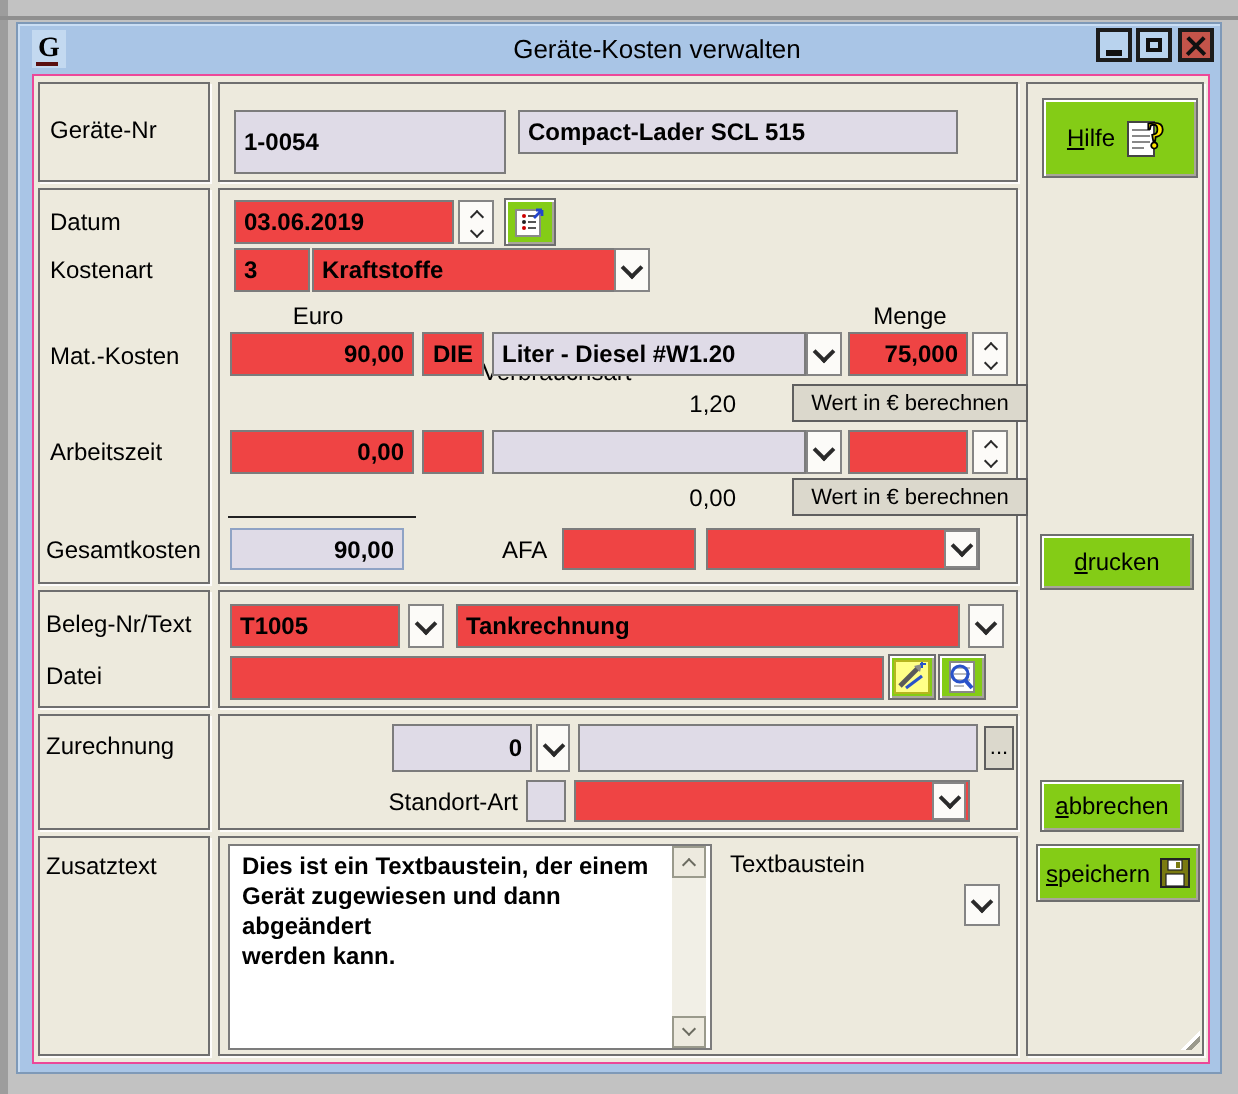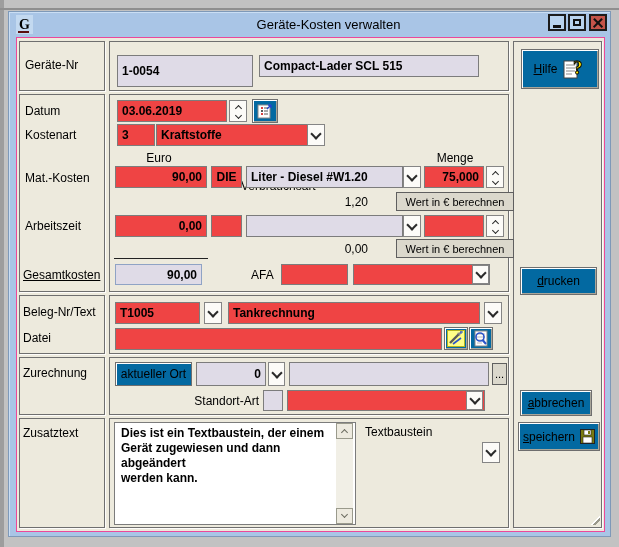--- a/index.html
+++ b/index.html
@@ -37,21 +37,21 @@
   .b{font-weight:bold;} .r{justify-content:flex-end;} .c{justify-content:center;}
 
   .dd,.spin{position:absolute;background:#fcfbf8;border:1px solid #858585;box-sizing:border-box;
        display:flex;flex-direction:column;align-items:center;justify-content:center;}
   .cv{width:6px;height:6px;border-right:2px solid #2a2a2a;border-bottom:2px solid #2a2a2a;
       transform:rotate(45deg);margin-top:-3px;}
   .spin .cv{width:4px;height:4px;border-right-width:1.6px;border-bottom-width:1.6px;}
   .spin .up{transform:rotate(-135deg);margin-top:2px;margin-bottom:1px;}
   .spin .dn{margin-top:1px;}
 
-  .btn{position:absolute;background:#0369a1;border:1px solid #6e6e6e;box-sizing:border-box;
+  .btn{position:absolute;background:#84cc16;border:1px solid #6e6e6e;box-sizing:border-box;
        box-shadow:inset 1px 1px 0 #fff,inset -1px -1px 0 #a9a69a;
        display:flex;align-items:center;justify-content:center;font-size:12px;gap:5px;cursor:default;}
   .btn-flat{background:#dbd8cc;box-shadow:none;border-color:#5f5f5f;font-size:11px;}
   .ul{display:block;} .ul::first-letter{text-decoration:underline;}
 
   .sumline{position:absolute;height:1px;background:#222;}
 
   .textbox{position:absolute;background:#fff;border:1px solid #7c7c7c;box-sizing:border-box;
            font-size:12px;font-weight:bold;line-height:15px;padding:3px 22px 3px 6px;white-space:pre-wrap;}
   .sbar{position:absolute;top:1px;bottom:1px;right:1px;width:17px;background:#f1efe6;}
@@ -109,21 +109,21 @@
       <div class="gbox" style="left:92px;top:319px;width:400px;height:58px;"></div>
       <div class="gbox" style="left:92px;top:380px;width:400px;height:110px;"></div>
 
       <div class="gbox" style="left:496px;top:3px;width:89px;height:487px;"></div>
 
       <div class="lbl" style="left:8px;top:20px;">Geräte-Nr</div>
       <div class="lbl" style="left:8px;top:66px;">Datum</div>
       <div class="lbl" style="left:8px;top:90px;">Kostenart</div>
       <div class="lbl" style="left:8px;top:133px;">Mat.-Kosten</div>
       <div class="lbl" style="left:8px;top:181px;">Arbeitszeit</div>
-      <div class="lbl" style="left:6px;top:230px;text-decoration:underline;">Gesamtkosten</div>
+      <div class="lbl" style="left:6px;top:230px;">Gesamtkosten</div>
       <div class="lbl" style="left:6px;top:267px;">Beleg-Nr/Text</div>
       <div class="lbl" style="left:6px;top:293px;">Datei</div>
       <div class="lbl" style="left:6px;top:328px;">Zurechnung</div>
       <div class="lbl" style="left:6px;top:388px;">Zusatztext</div>
 
       <div class="fld ro b" style="left:100px;top:17px;width:136px;height:32px;">1-0054</div>
       <div class="fld ro b" style="left:242px;top:17px;width:220px;height:22px;">Compact-Lader SCL 515</div>
 
       <div class="fld b" style="left:100px;top:62px;width:110px;height:22px;">03.06.2019</div>
       <div class="spin" style="left:212px;top:62px;width:18px;height:22px;">
@@ -211,23 +211,20 @@
       </div>
       <div class="btn" style="left:452px;top:289px;width:24px;height:23px;">
         <svg width="18" height="17" viewBox="0 0 18 17">
           <rect x="3" y="1" width="12" height="15" fill="#fff" stroke="#888"></rect>
           <path d="M5 4h8M5 7h8M5 10h8M5 13h5" stroke="#bbb" stroke-width="1"></path>
           <circle cx="8" cy="7" r="4" fill="none" stroke="#2a53c9" stroke-width="1.6"></circle>
           <path d="M10.5 10 L14 14" stroke="#2a53c9" stroke-width="2"></path>
         </svg>
       </div>
 
-      <div class="btn" style="left:98px;top:324px;width:77px;height:24px;box-shadow:inset 1px 1px 0 #fff;">
-          <span>aktueller Ort</span>
-        </div>
       <div class="fld ro b r" style="left:179px;top:324px;width:70px;height:24px;">0</div>
       <div class="dd" style="left:251px;top:324px;width:17px;height:24px;">
           <i class="cv"></i>
         </div>
       <div class="fld ro" style="left:272px;top:324px;width:200px;height:24px;"></div>
       <div class="btn btn-flat" style="left:475px;top:325px;width:15px;height:22px;">
           <span>...</span>
         </div>
       <div class="lbl" style="left:160px;top:356px;width:82px;text-align:right;">Standort-Art</div>
       <div class="fld ro" style="left:246px;top:352px;width:20px;height:21px;"></div>

